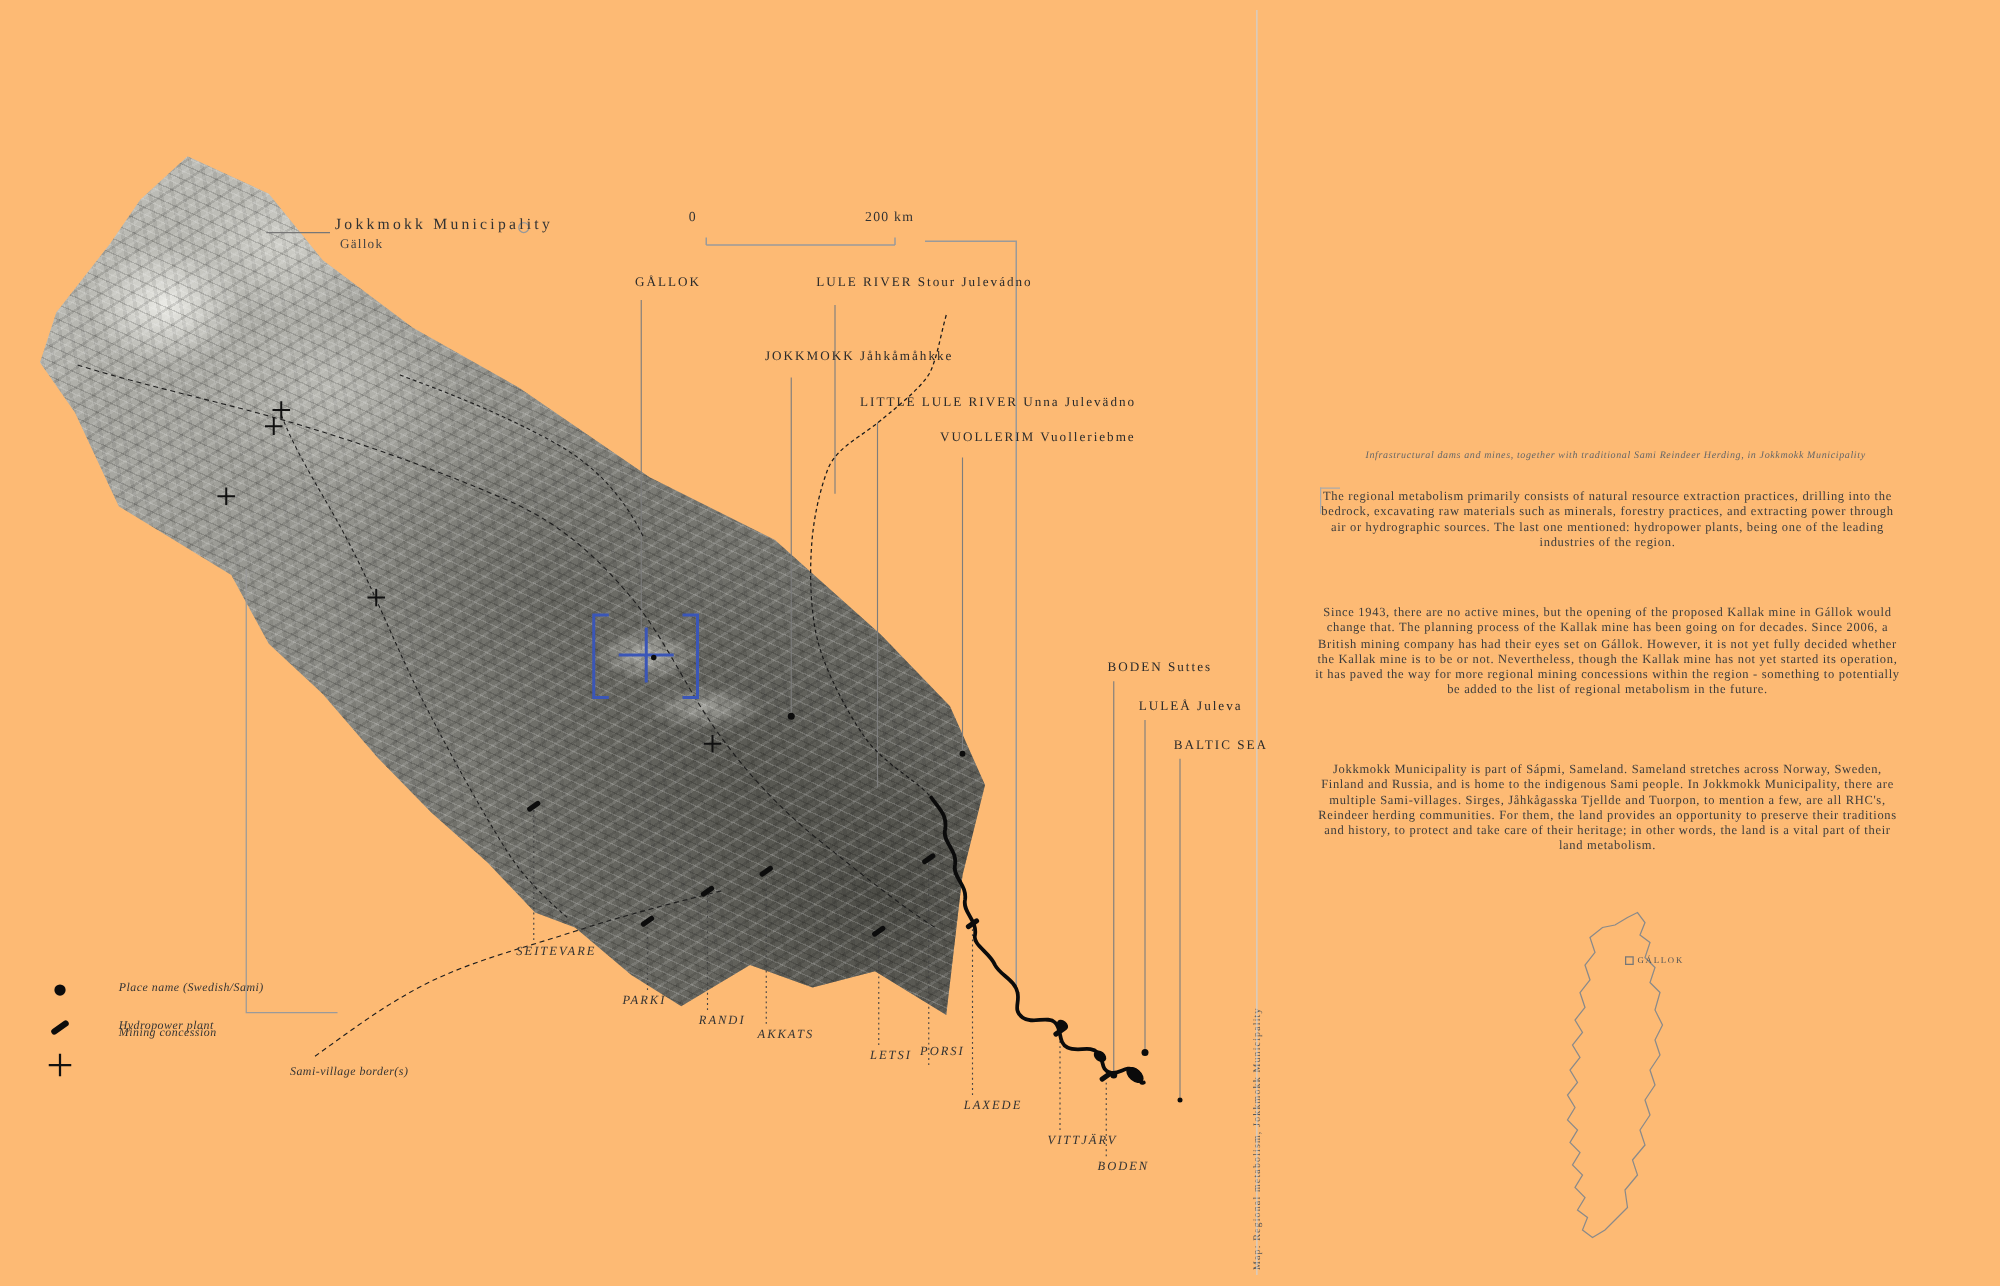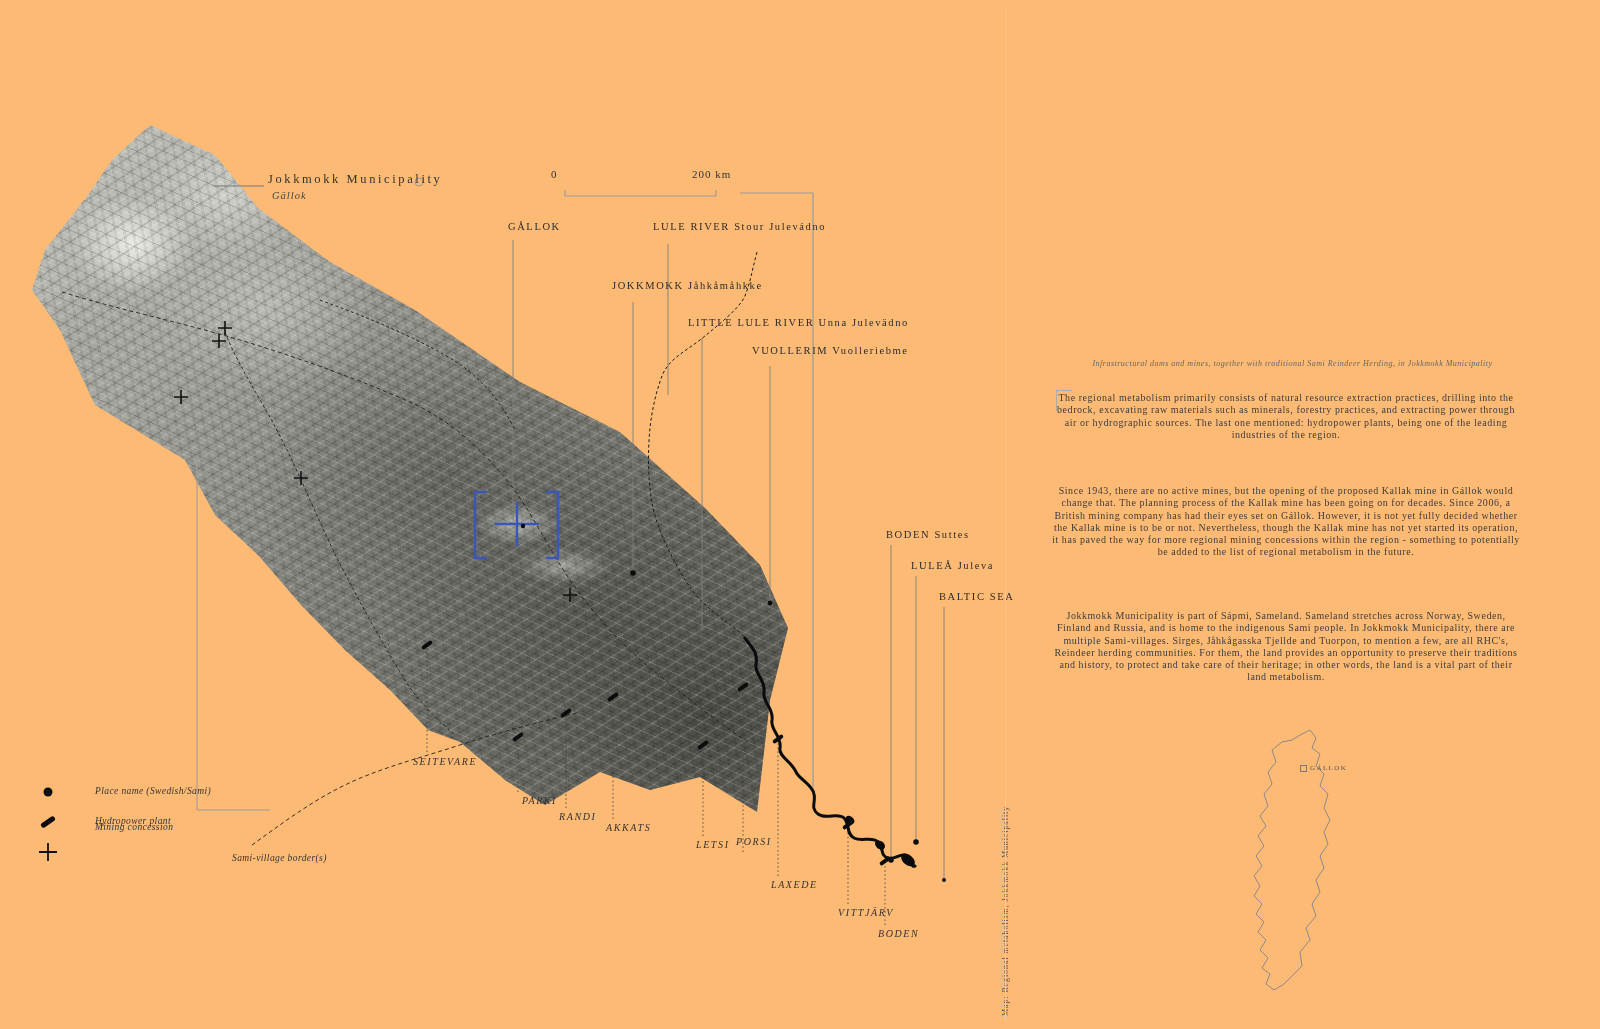--- a/index.html
+++ b/index.html
@@ -31,21 +31,21 @@
       repeating-linear-gradient(80deg, rgba(0,0,0,.07) 0 3px, transparent 3px 9px);}
 
   
   #overlay{position:absolute;left:0;top:0;}
 
   
   .lbl{position:absolute;color:#2b2b2b;white-space:nowrap;}
   .caps{font-size:10.5px;letter-spacing:1.6px;}
   .dam{font-style:italic;font-size:10px;letter-spacing:1.6px;color:#333;}
   .muni{font-size:12.5px;letter-spacing:2.6px;color:#333;}
-  .muni-sub{font-style:italic;font-size:10.5px;letter-spacing:1px;color:#444;}
+  .muni-sub{font-size:10.5px;letter-spacing:1px;color:#444;}
   .scalelbl{font-size:11px;letter-spacing:1px;color:#333;}
   .legend-lbl{font-style:italic;font-size:9.5px;letter-spacing:.4px;color:#333;}
   .credit{position:absolute;left:1001px;top:1016px;transform:rotate(-90deg);transform-origin:0 0;
           font-size:8px;letter-spacing:.9px;color:#555;white-space:nowrap;}
 
   
   .divider{position:absolute;left:1005px;top:8px;width:1px;height:1012px;background:#cfcfcf;}
   .panel-title{position:absolute;left:1030px;top:333px;width:510px;text-align:center;
           font-size:15px;letter-spacing:5.5px;color:#2e2e2e;}
   .panel-sub{position:absolute;left:1005px;top:359px;width:535px;text-align:center;
@@ -166,21 +166,21 @@
   <div class="lbl caps" style="left:508px;top:221px;">GÅLLOK</div>
   <div class="lbl caps" style="left:653px;top:221px;">LULE RIVER Stour Julevádno</div>
   <div class="lbl caps" style="left:612px;top:280px;">JOKKMOKK Jåhkåmåhkke</div>
   <div class="lbl caps" style="left:688px;top:317px;">LITTLE LULE RIVER Unna Julevädno</div>
   <div class="lbl caps" style="left:752px;top:345px;">VUOLLERIM Vuolleriebme</div>
   <div class="lbl caps" style="left:886px;top:529px;">BODEN Suttes</div>
   <div class="lbl caps" style="left:911px;top:560px;">LULEÅ Juleva</div>
   <div class="lbl caps" style="left:939px;top:591px;">BALTIC SEA</div>
 
   <div class="lbl dam" style="left:413px;top:756px;">SEITEVARE</div>
-  <div class="lbl dam" style="left:522px;top:795px;text-align:center;">PARKI</div>
+  <div class="lbl dam" style="left:498px;top:795px;text-align:center;">PARKI</div>
   <div class="lbl dam" style="left:559px;top:811px;">RANDI</div>
   <div class="lbl dam" style="left:606px;top:822px;">AKKATS</div>
   <div class="lbl dam" style="left:696px;top:839px;">LETSI</div>
   <div class="lbl dam" style="left:736px;top:836px;">PORSI</div>
   <div class="lbl dam" style="left:771px;top:879px;">LAXEDE</div>
   <div class="lbl dam" style="left:838px;top:907px;">VITTJÄRV</div>
   <div class="lbl dam" style="left:878px;top:928px;">BODEN</div>
 
   <div class="lbl legend-lbl" style="left:95px;top:786px;font-style:italic;">Place name (Swedish/Sami)</div>
   <div class="lbl legend-lbl" style="left:95px;top:816px;">Hydropower plant</div>

